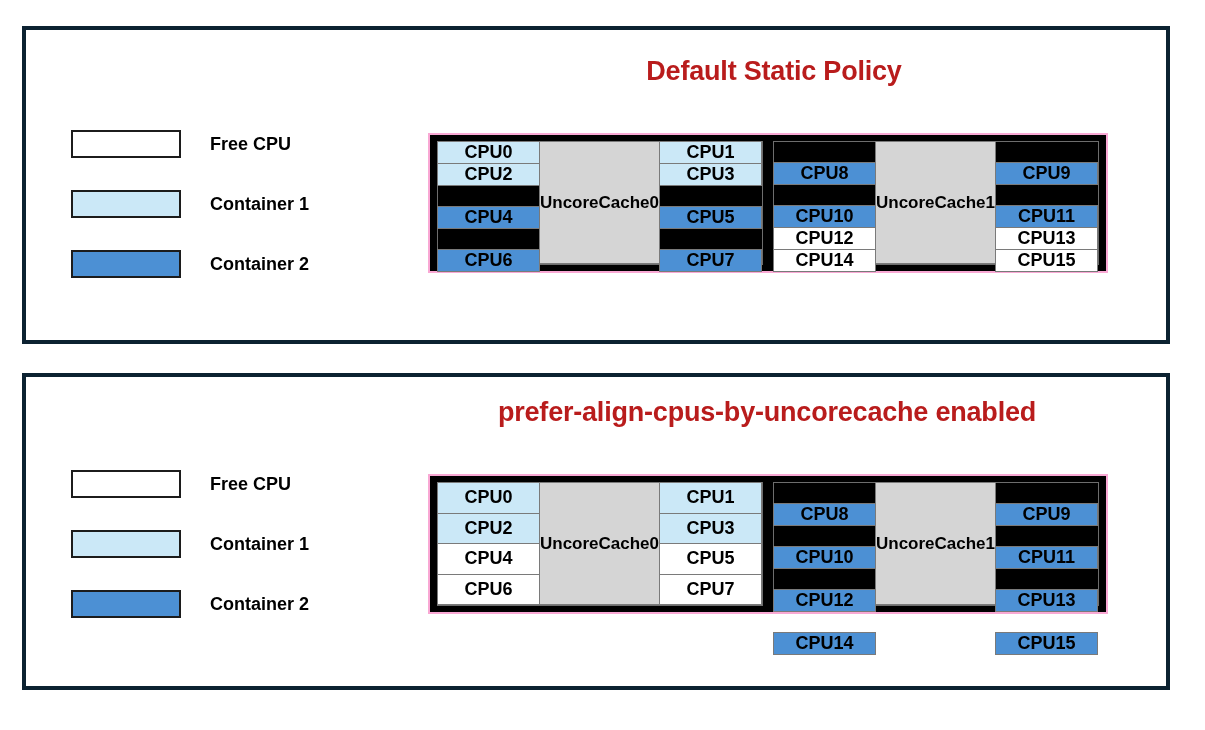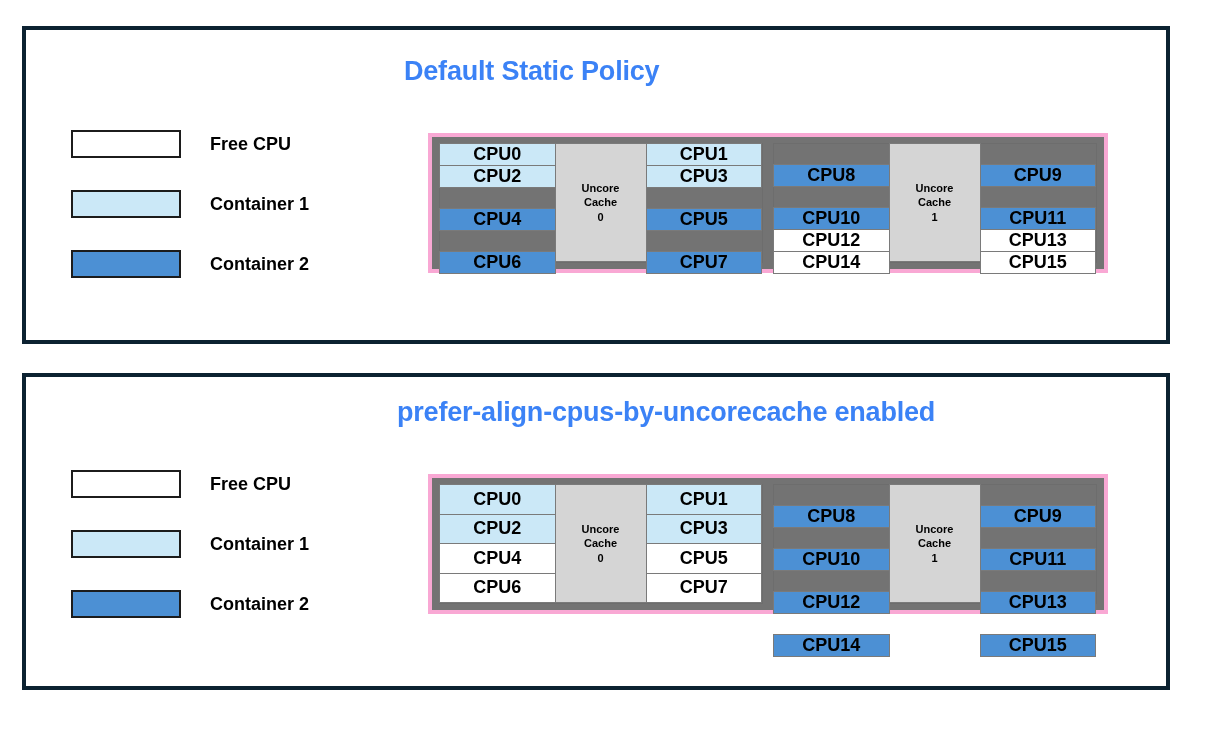--- a/index.html
+++ b/index.html
@@ -22,23 +22,23 @@
     border: 4px solid #0c2231;
     box-sizing: border-box;
     background: #ffffff;
   }
   #panel-top    { top: 26px;  height: 318px; }
   #panel-bottom { top: 373px; height: 317px; }
 
   
   .panel-title {
     position: absolute;
-    text-align: left;
-    font-weight: bold;
-    color: #3b82f6;
+    text-align: center;
+    font-weight: bold;
+    color: #b91c1c;
     letter-spacing: -0.2px;
     white-space: nowrap;
   }
   #title-top {
     top: 56px;
     left: 404px;
     width: 740px;
     font-size: 27px;
   }
   #title-bottom {
@@ -74,22 +74,22 @@
     margin-left: 29px;
     font-size: 18px;
     font-weight: bold;
     color: #000000;
     white-space: nowrap;
   }
 
   
   .grid-outer {
     position: absolute;
-    border: 4px solid #f9a8d4;
-    background: #737373;
+    border: 2px solid #f9a8d4;
+    background: #000000;
     box-sizing: border-box;
     padding: 6px 7px;
     display: flex;
     gap: 10px;
   }
   #grid-top    { left: 428px; top: 133px; width: 680px; height: 140px; }
   #grid-bottom { left: 428px; top: 474px; width: 680px; height: 140px; }
 
   .cache-group {
     display: flex;
@@ -121,24 +121,23 @@
   .cpu-cell.container1 { background: #cbe8f7; }
   .cpu-cell.container2 { background: #4c90d4; margin-top: 20px; }
 
   .cache-box {
     flex: 0 0 92px;
     background: #d5d5d5;
     border: 1px solid #7a7a7a;
     margin: -1px 0 0 -1px;
     box-sizing: border-box;
     display: flex;
-    flex-direction: column;
     align-items: center;
     justify-content: center;
-    font-size: 11px;
+    font-size: 17px;
     font-weight: bold;
     color: #000000;
     line-height: 1.28;
     text-align: center;
   }
 </style>
 </head>
 <body>
 
 <div class="panel" id="panel-top" style="border-color: rgb(12, 34, 49);"></div>

